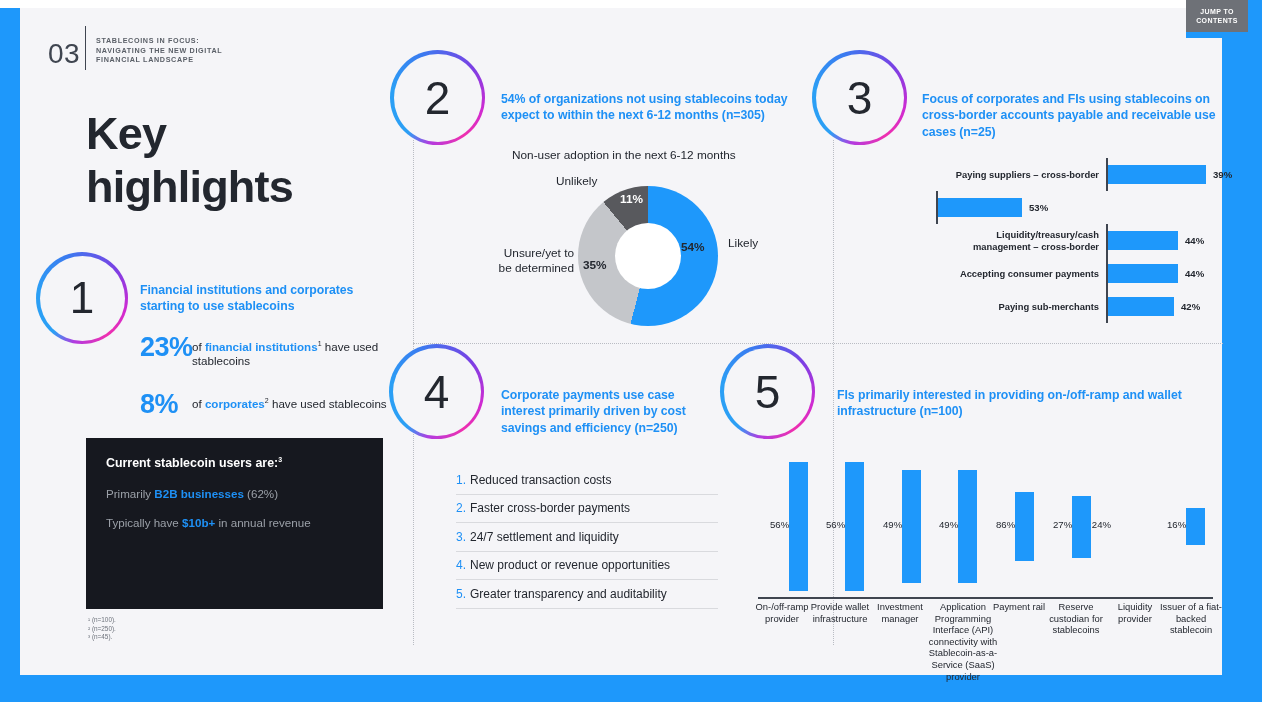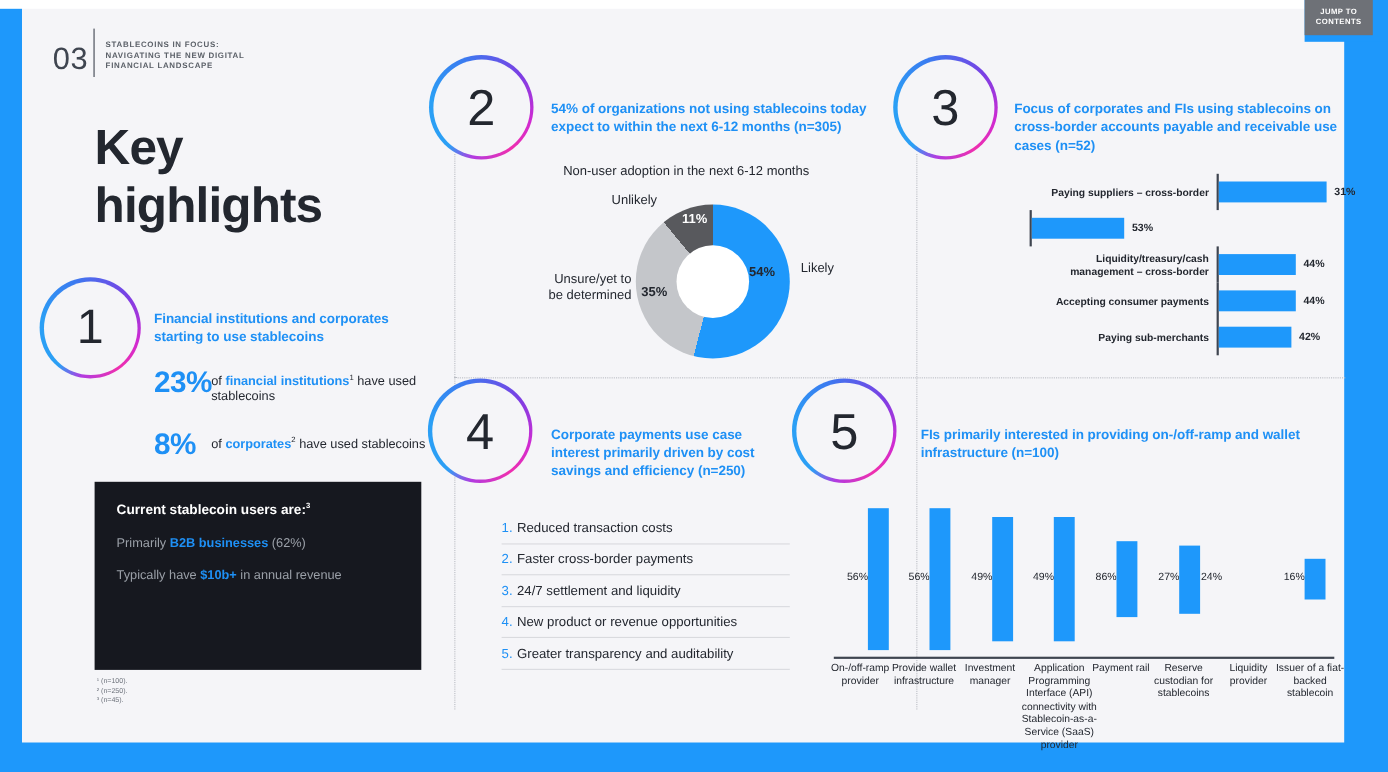--- a/index.html
+++ b/index.html
@@ -286,28 +286,28 @@
   <div class="dlabel" style="left:556px; top:174px;">Unlikely</div>
   <div class="dlabel" style="left:476px; top:246px; width:98px; text-align:right; line-height:15px;">Unsure/yet to<br>be determined</div>
   <div class="dlabel" style="left:728px; top:236px;">Likely</div>
   <div class="dval" style="left:620px; top:192px; color:#ffffff;">11%</div>
   <div class="dval" style="left:583px; top:258px; color:#23272f;">35%</div>
   <div class="dval" style="left:681px; top:240px; color:#23272f;">54%</div>
 
   <div class="numcircle" style="left:812px; top:50px; width:95px; height:95px;">
     <div class="inner" style="font-size:46px;">3</div>
   </div>
-  <div class="blue-head" style="left:922px; top:91px; width:310px;">Focus of corporates and FIs using stablecoins on cross-border accounts payable and receivable use cases (n=52)</div>
+  <div class="blue-head" style="left:922px; top:91px; width:310px;">Focus of corporates and FIs using stablecoins on cross-border accounts payable and receivable use cases (n=25)</div>
 
   <div id="hbar">
     <div class="hbrow">
       <div class="hblabel">Paying suppliers – cross-border</div>
       <div class="hbaxis"></div>
       <div class="hbbar" style="width:98px;"></div>
-      <div class="hbval">31%</div>
+      <div class="hbval">39%</div>
     </div>
     <div class="hbrow">
       <div class="hbaxis"></div>
       <div class="hbbar" style="width:84px;"></div>
       <div class="hbval">53%</div>
     </div>
     <div class="hbrow">
       <div class="hblabel">Liquidity/treasury/cash management – cross-border</div>
       <div class="hbaxis"></div>
       <div class="hbbar" style="width:70px;"></div>

